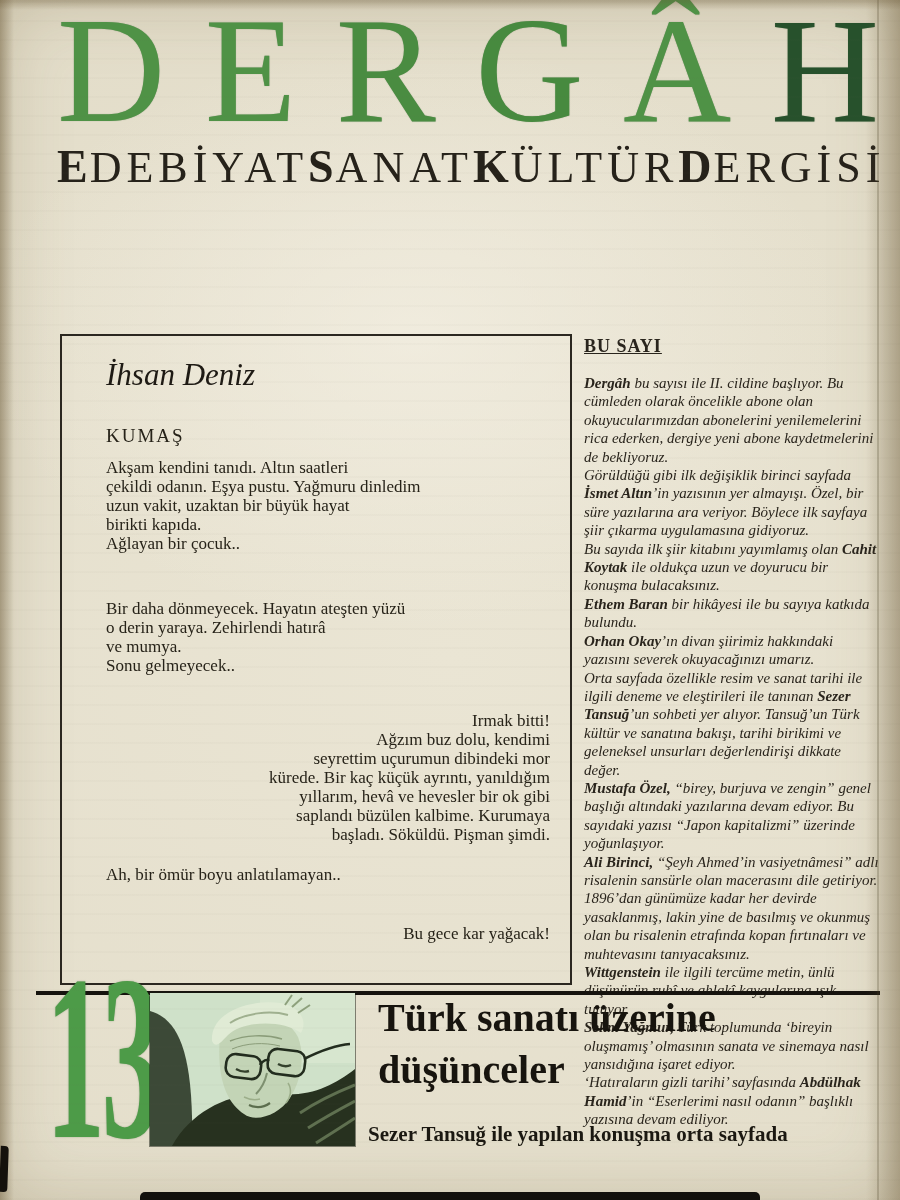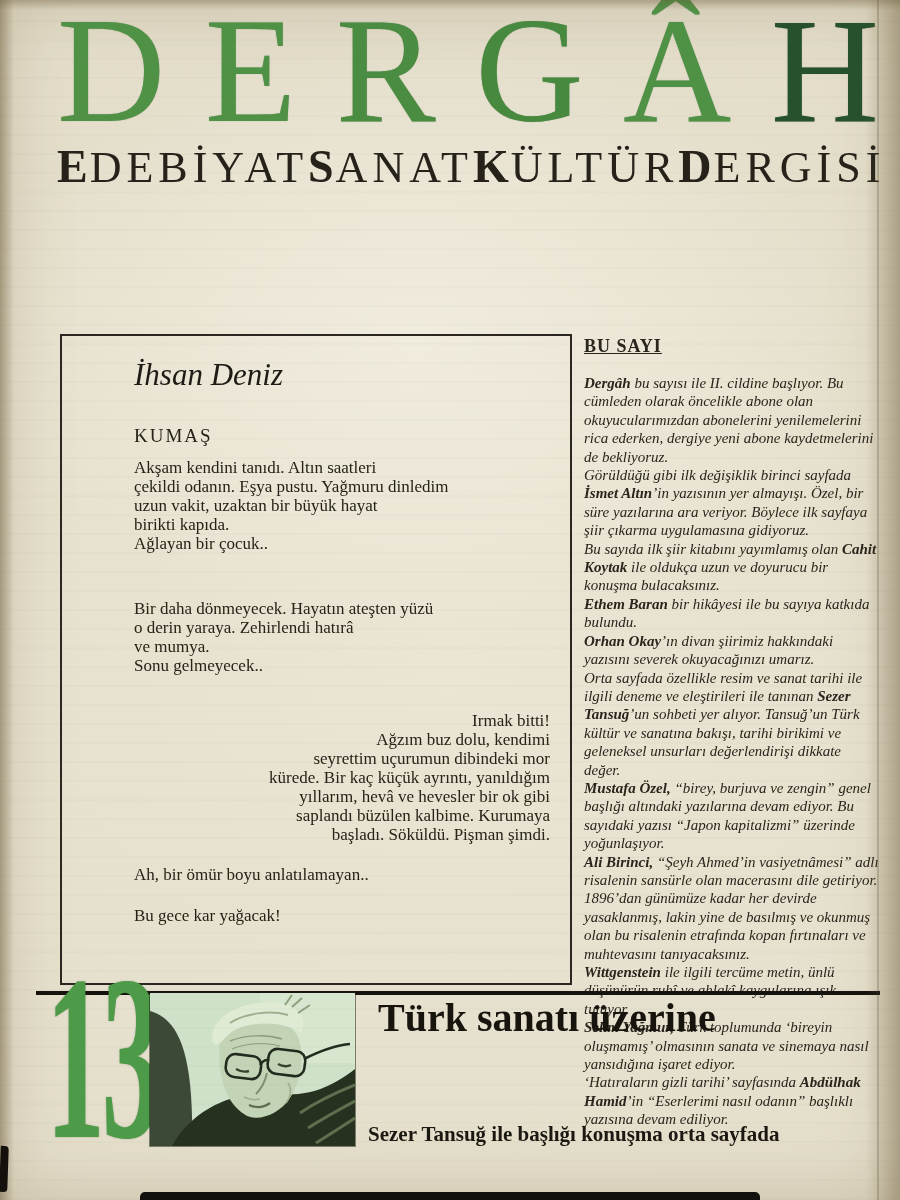--- a/index.html
+++ b/index.html
@@ -37,29 +37,29 @@
     font-size:150px;line-height:150px;font-weight:normal;}
   .masthead span{display:block;text-shadow:0 0 1px rgba(30,70,30,.4);}
   .subtitle{position:absolute;left:57px;top:140px;width:810px;
     display:flex;justify-content:space-between;align-items:baseline;color:#26221a;}
   .sub-group{display:flex;align-items:baseline;}
   .sub-initial{font-size:46px;font-weight:bold;letter-spacing:2px;}
   .sub-rest{font-size:44px;letter-spacing:5px;}
 
   
   .poem-box{position:absolute;left:60px;top:334px;width:512px;height:651px;
-    border:2px solid #2b2720;box-sizing:border-box;padding:20px 20px 0 72px;}
+    border:2px solid #2b2720;box-sizing:border-box;padding:20px 20px 0 44px;}
   .poem-author{font-style:italic;font-size:31px;line-height:38px;color:#1e1a14;}
   .poem-title{margin-top:31px;font-size:19px;letter-spacing:2px;color:#262218;}
   .poem-stanza{white-space:pre-line;font-size:17px;line-height:19px;color:#262218;}
   .st1{margin-top:11px;}
   .st2{margin-top:46px;}
   .st3{margin-top:36px;text-align:right;}
   .st4{margin-top:21px;}
-  .st5{margin-top:22px;}
+  .st5{margin-top:40px;text-align:right;}
 
   
   .contents{position:absolute;left:584px;top:336px;width:296px;color:#29241c;}
   .contents-header{font-size:18px;font-weight:bold;letter-spacing:1px;margin-bottom:17px;text-decoration:underline;}
   .contents p{margin:0;font-style:italic;font-size:15px;line-height:18.4px;text-align:left;}
   .contents p b{font-weight:bold;}
 
   
   .rule{position:absolute;left:36px;top:991px;width:844px;height:4px;background:#16130e;}
   .issue-number{position:absolute;left:46px;top:941px;font-size:235px;line-height:235px;
@@ -167,23 +167,24 @@
     <path d="M86,76 q7,4 13,2" stroke="#33402c" stroke-width="2.4" fill="none"></path>
     <path d="M128,71 q7,4 13,1" stroke="#33402c" stroke-width="2.4" fill="none"></path>
     <path d="M117,80 C115,89 111,96 106,101" stroke="#7e9070" stroke-width="2" fill="none"></path>
     <path d="M99,112 q11,5 21,-2" stroke="#5c6e4e" stroke-width="2.2" fill="none"></path>
     <path d="M94,104 q8,4 16,2" stroke="#9cae8a" stroke-width="1.5" fill="none"></path>
     <path d="M138,90 C142,96 141,104 136,110" stroke="#9cae8a" stroke-width="1.5" fill="none"></path>
   </svg>
 
   <div class="headline">
     <div>Türk sanatı üzerine</div>
+    <div>düşünceler</div>
   </div>
 
-  <div class="subheadline">Sezer Tansuğ ile başlığı konuşma orta sayfada</div>
+  <div class="subheadline">Sezer Tansuğ ile yapılan konuşma orta sayfada</div>
 
   <div class="bleed"></div>
   <div class="edge-left"></div>
   <div class="edge-right"></div>
   <div class="fold-line"></div>
   <div class="edge-top"></div>
   <div class="strip-bottom"></div>
   <div class="blob-left-bottom"></div>
 </div>
 

